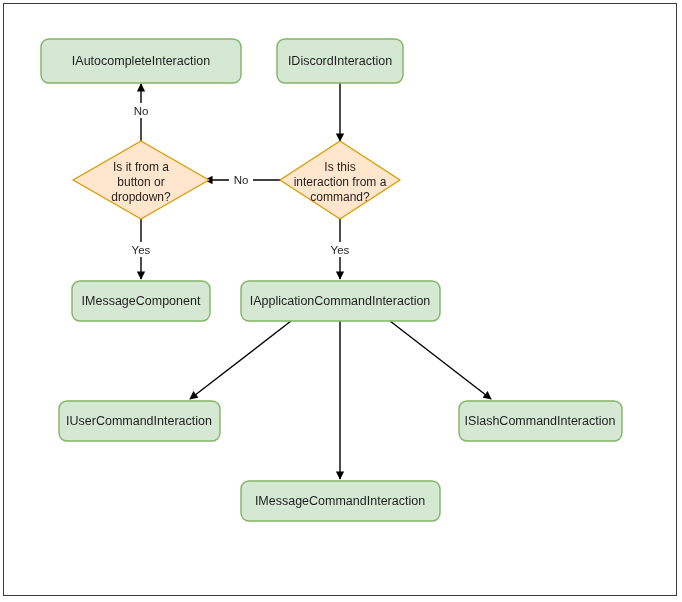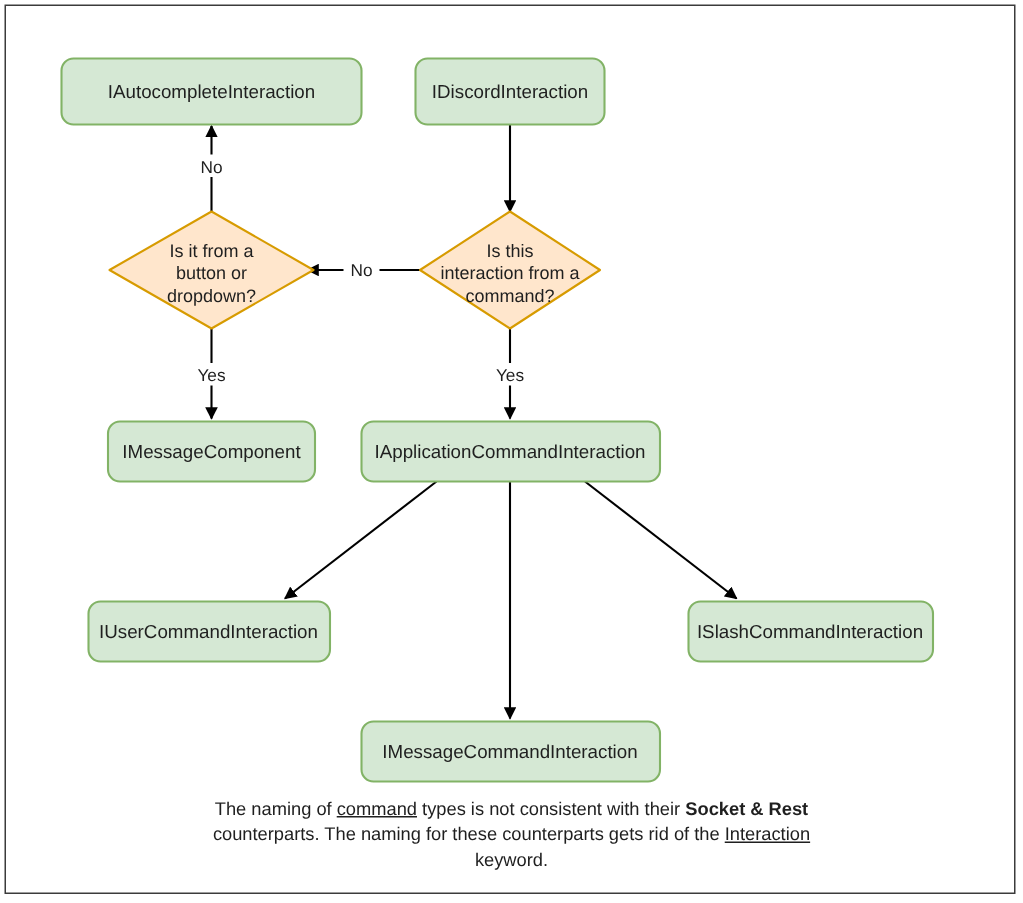--- a/index.html
+++ b/index.html
@@ -182,18 +182,13 @@
       <rect class="node-rect" x="459" y="401" width="163" height="40" rx="8" ry="8"></rect>
       <text class="node-label" x="540" y="422">ISlashCommandInteraction</text>
     </g>
 
     <g>
       <rect class="node-rect" x="241" y="481" width="199" height="40" rx="8" ry="8"></rect>
       <text class="node-label" x="340" y="502">IMessageCommandInteraction</text>
     </g>
   </svg>
 
-  <div id="caption">
-    <span>The naming of </span><u>command</u><span> types is not consistent with their</span>
-    <b>Socket &amp; Rest</b><span> counterparts. The naming for these</span>
-    <span>counterparts gets rid of the </span><u>Interaction</u><span> keyword.</span>
-  </div>
 </div>
 
 </body></html>

